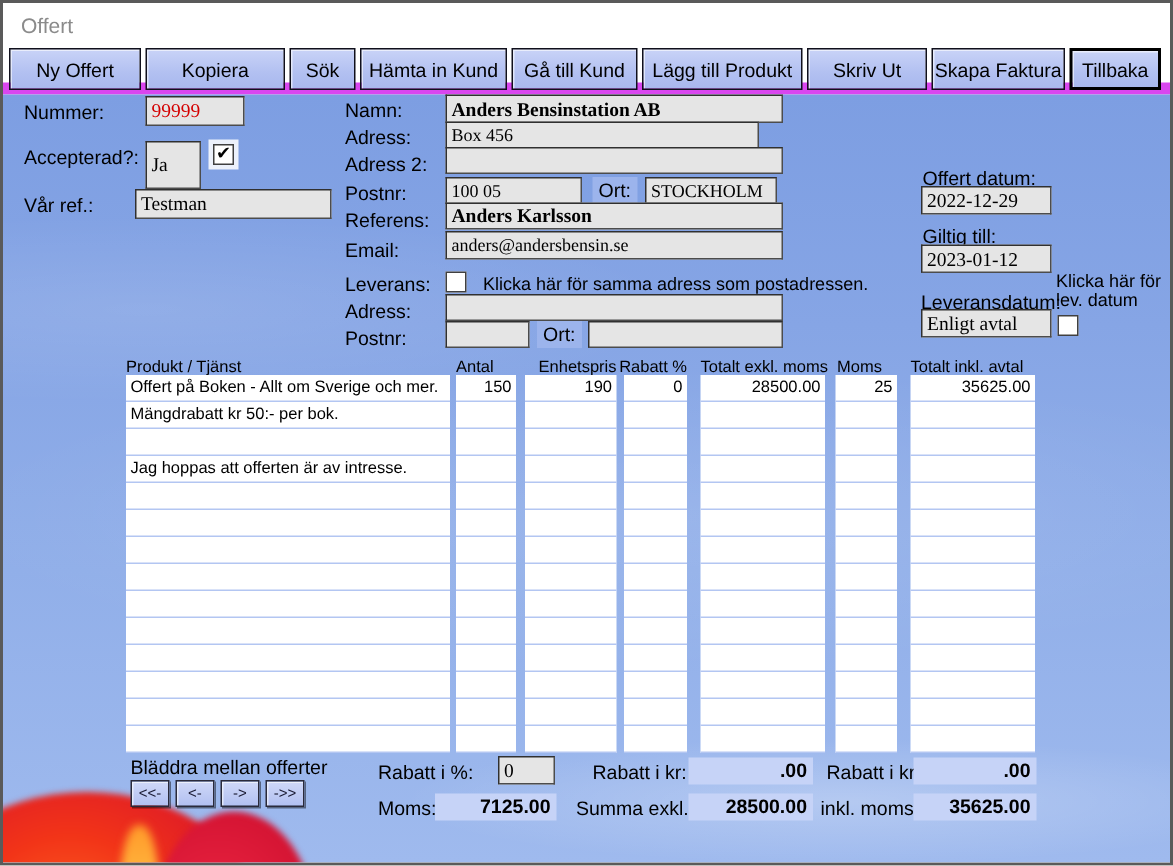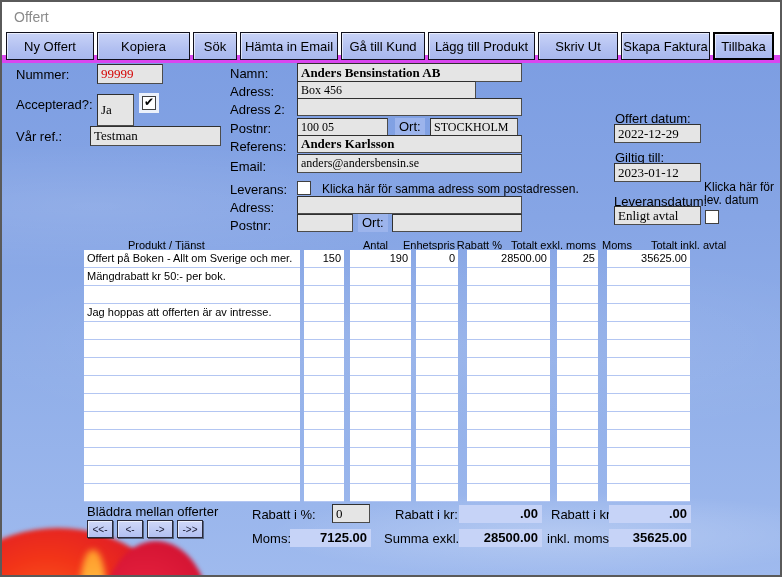--- a/index.html
+++ b/index.html
@@ -37,21 +37,21 @@
   .lbl.small{font-size:12px;}
   .inp{position:absolute;background:#e5e5e5;border:1px solid #4c4c4c;border-top-color:#303030;border-left-color:#303030;
        font-family:Liberation Serif, serif;font-size:13px;color:#000;padding:1px 3px;box-sizing:border-box;z-index:2;outline:none;}
   .inp.bold{font-weight:bold;}
   .inp.red{color:#d40000;}
   .ortlbl{position:absolute;background:#9cb4ec;font-size:13px;color:#000;padding:1px 4px 2px 4px;z-index:2;}
   .chk-halo{position:absolute;width:20px;height:20px;background:rgba(255,255,255,.85);z-index:2;}
   .chk{position:absolute;width:14px;height:14px;background:#fff;border:1px solid #404040;box-sizing:border-box;
        font-size:12px;line-height:11px;text-align:center;color:#000;z-index:3;cursor:pointer;}
   
-  .hdr{position:absolute;top:237px;font-size:11px;color:#000;white-space:nowrap;z-index:2;margin-left:44px;}
+  .hdr{position:absolute;top:237px;font-size:11px;color:#000;white-space:nowrap;z-index:2;}
   .col-strip{position:absolute;top:248px;height:252px;background:#fff;z-index:2;box-sizing:border-box;}
   .cell{height:18px;box-sizing:border-box;border-bottom:1px solid #b3c6f2;font-size:11px;line-height:17px;
         padding:0 3px;white-space:nowrap;overflow:hidden;color:#000;}
   .cell.num{text-align:right;}
   
   .ro{position:absolute;background:#c6d3f7;font-size:13px;font-weight:bold;color:#000;text-align:right;
       padding:1px 4px 2px 4px;box-sizing:border-box;z-index:2;}
   .navrow{position:absolute;left:85px;top:518px;display:flex;gap:4px;z-index:3;}
   .navbtn{width:26px;height:18px;font-family:inherit;font-size:10px;color:#1a1a33;padding:0;cursor:pointer;
        background:linear-gradient(180deg,#cfd8f8,#b2c0f1);border:1px solid #2a2a3a;
@@ -63,21 +63,21 @@
 <div class="page">
 
   <div class="titlebar">
     <span class="title-text">Offert</span>
   </div>
 
   <div class="toolbar">
     <button class="tbtn" style="flex:0 0 88px">Ny Offert</button>
     <button class="tbtn" style="flex:0 0 93px">Kopiera</button>
     <button class="tbtn" style="flex:0 0 44px">Sök</button>
-    <button class="tbtn" style="flex:0 0 98px">Hämta in Email</button>
+    <button class="tbtn" style="flex:0 0 98px">Hämta in Kund</button>
     <button class="tbtn" style="flex:0 0 84px">Gå till Kund</button>
     <button class="tbtn" style="flex:0 0 107px">Lägg till Produkt</button>
     <button class="tbtn" style="flex:0 0 80px">Skriv Ut</button>
     <button class="tbtn" style="flex:0 0 89px">Skapa Faktura</button>
     <button class="tbtn default" style="flex:0 0 61px">Tillbaka</button>
   </div>
 
   <div class="sky">
     <div class="clouds"></div>
     <div class="tulip-corner"></div>
@@ -91,21 +91,21 @@
   <span class="lbl" style="left:14px;top:95px">Accepterad?:</span>
   <input class="inp" style="left: 95px; top: 92px; width: 37px; height: 32px;" value="Ja">
   <span class="chk-halo" style="left:137px;top:91px"></span>
   <span class="chk" style="left:140px;top:94px"><span>✔</span></span>
   <span class="lbl" style="left:14px;top:127px">Vår ref.:</span>
   <input class="inp" style="left: 88px; top: 124px; width: 131px; height: 20px;" value="Testman">
 
   <span class="lbl" style="left:228px;top:64px">Namn:</span>
   <input class="inp bold" style="left: 295px; top: 61px; width: 225px; height: 19px;" value="Anders Bensinstation AB">
   <span class="lbl" style="left:228px;top:82px">Adress:</span>
-  <input class="inp" style="left: 295px; top: 79px; width: 179px; height: 18px; font-size: 12px;" value="Box 456">
+  <input class="inp" style="left: 295px; top: 79px; width: 209px; height: 18px; font-size: 12px;" value="Box 456">
   <span class="lbl" style="left:228px;top:100px">Adress 2:</span>
   <input class="inp" style="left: 295px; top: 96px; width: 225px; height: 18px; font-size: 12px;" value="">
   <span class="lbl" style="left:228px;top:119px">Postnr:</span>
   <input class="inp" style="left: 295px; top: 116px; width: 91px; height: 18px; font-size: 12px;" value="100 05">
   <span class="ortlbl" style="left:393px;top:116px">Ort:</span>
   <input class="inp" style="left: 428px; top: 116px; width: 88px; height: 18px; font-size: 12px;" value="STOCKHOLM">
   <span class="lbl" style="left:228px;top:137px">Referens:</span>
   <input class="inp bold" style="left: 295px; top: 133px; width: 225px; height: 18px;" value="Anders Karlsson">
   <span class="lbl" style="left:228px;top:157px">Email:</span>
   <input class="inp" style="left: 295px; top: 152px; width: 225px; height: 19px; font-size: 12px;" value="anders@andersbensin.se">
@@ -124,21 +124,21 @@
   <input class="inp" style="left: 612px; top: 122px; width: 87px; height: 19px;" value="2022-12-29">
   <span class="lbl" style="left:613px;top:148px">Giltig till:</span>
   <input class="inp" style="left: 612px; top: 161px; width: 87px; height: 19px;" value="2023-01-12">
   <span class="lbl small" style="left:702px;top:178px">Klicka här för</span>
   <span class="lbl small" style="left:702px;top:191px">lev. datum</span>
   <span class="lbl" style="left:612px;top:192px">Leveransdatum:</span>
   <input class="inp" style="left: 612px; top: 204px; width: 87px; height: 19px;" value="Enligt avtal">
   <span class="chk" style="left:703px;top:208px"></span>
 
   <span class="hdr" style="left:82px">Produkt / Tjänst</span>
-  <span class="hdr" style="left:302px;width:40px;text-align:right">Antal</span>
+  <span class="hdr" style="left:302px;width:40px;">Antal</span>
   <span class="hdr" style="left:348px;width:61px;text-align:right">Enhetspris</span>
   <span class="hdr" style="left:410px;width:46px;text-align:right">Rabatt %</span>
   <span class="hdr" style="left:465px">Totalt exkl. moms</span>
   <span class="hdr" style="left:556px">Moms</span>
   <span class="hdr" style="left:605px">Totalt inkl. avtal</span>
 
   <div id="grid">
       <div class="col-strip" style="left: 82px; width: 216px;">
         <div class="cell">Offert på Boken - Allt om Sverige och mer.</div>
         <div class="cell">Mängdrabatt kr 50:- per bok.</div>

